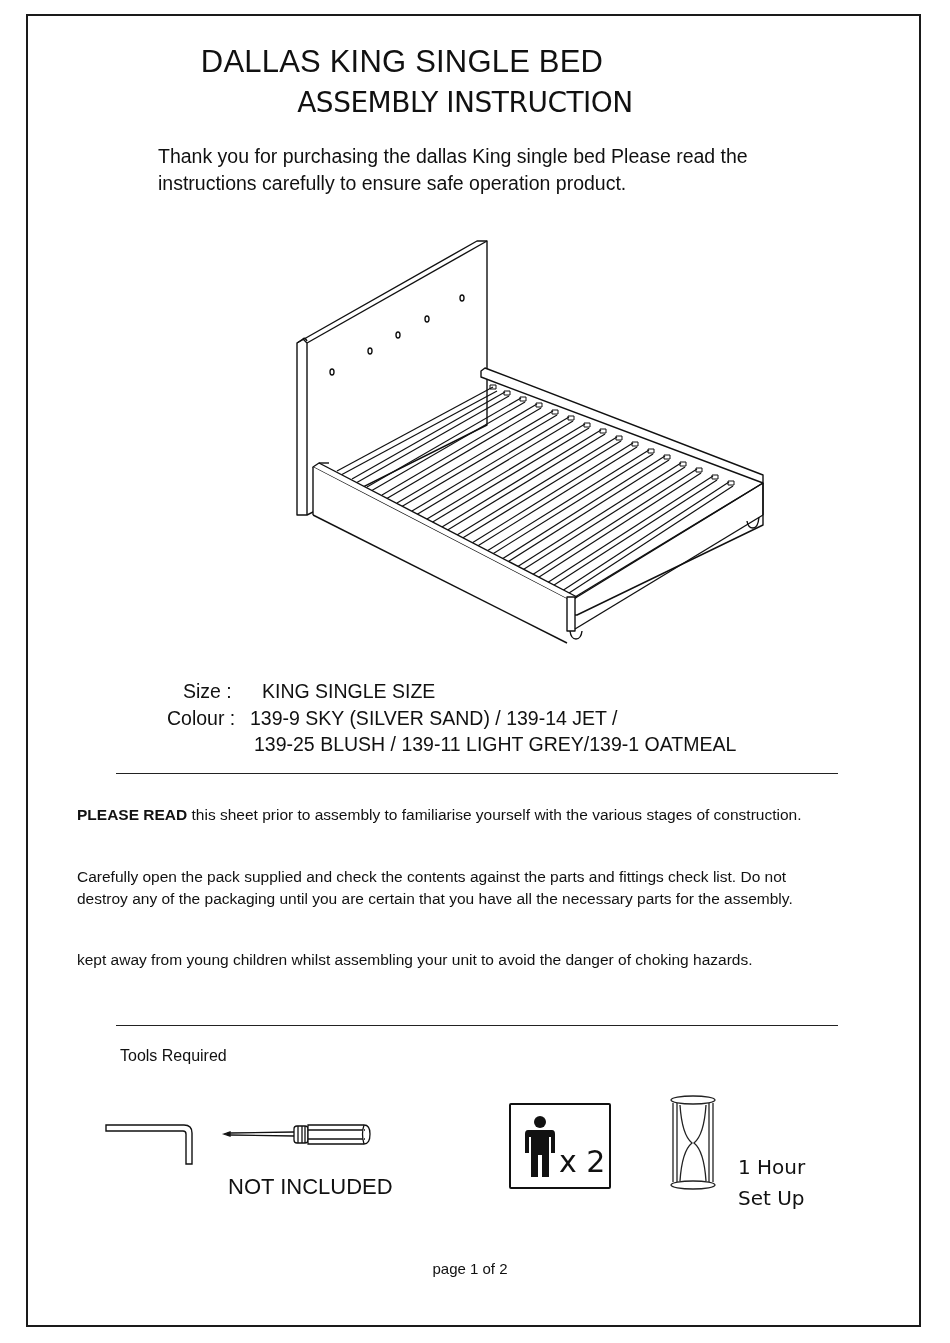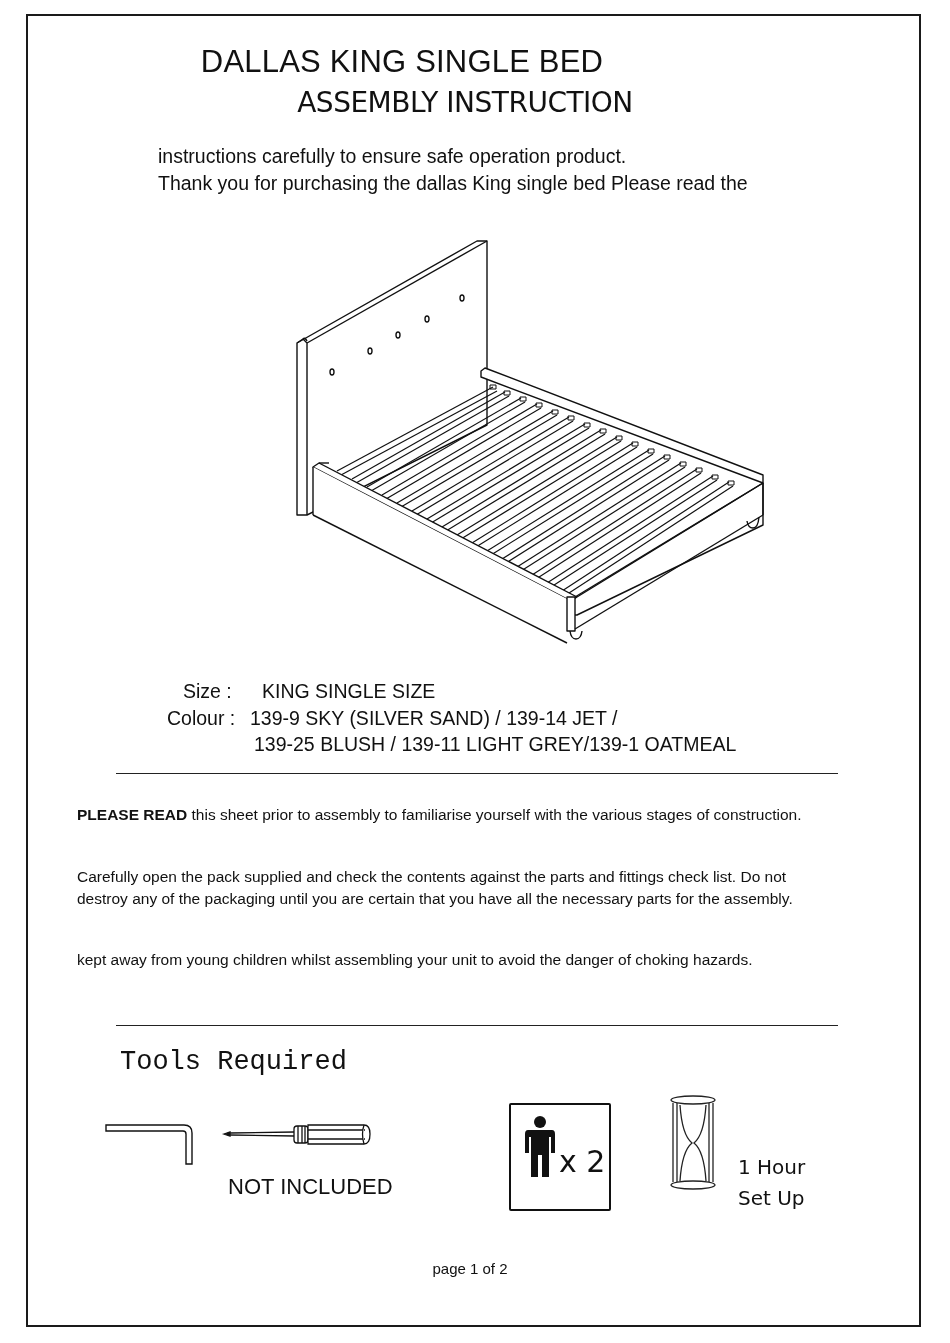--- a/index.html
+++ b/index.html
@@ -8,37 +8,37 @@
     .abs { position: absolute; }
     .title1 { left: 0; width: 804px; top: 44px; text-align: center; font-size: 31px; letter-spacing: 0.2px; }
     .title2 { left: 0; width: 930px; top: 86px; text-align: center; font-family: "DejaVu Sans", sans-serif; font-size: 28px; letter-spacing: -0.5px; }
     .intro { left: 158px; top: 143px; width: 700px; font-size: 19.5px; line-height: 27px; }
     .bed { left: 285px; top: 225px; width: 500px; height: 420px; }
     .spec { left: 167px; font-size: 19.5px; }
     .spec .lbl { display: inline-block; }
     .rule { left: 116px; width: 722px; height: 0; border-top: 1.5px solid #222; }
     .para { left: 77px; width: 820px; font-size: 15.5px; line-height: 22px; }
     .para b { font-weight: bold; }
-    .tools-title { left: 120px; top: 1047px; font-family: Liberation Mono, monospace; font-size: 27px; }
+    .tools-title { left: 120px; top: 1047px; font-family: Liberation Sans, sans-serif; font-size: 16px; }
     .not-included { left: 228px; top: 1174px; font-size: 22px; }
     .hour { left: 738px; top: 1121px; font-family: "DejaVu Sans", sans-serif; font-size: 20px; line-height: 31px; margin-top: 31px; }
     .page-num { left: 0; width: 940px; top: 1260px; text-align: center; font-size: 15px; }
     svg { display: block; }
   </style>
 </head>
 <body>
 
 <div class="frame"></div>
 
 <div class="abs title1">DALLAS KING SINGLE BED</div>
 <div class="abs title2">ASSEMBLY INSTRUCTION</div>
 
 <div class="abs intro">
+  <div>Thank you for purchasing the dallas King single bed Please read the</div>
   <div>instructions carefully to ensure safe operation product.</div>
-  <div>Thank you for purchasing the dallas King single bed Please read the</div>
 </div>
 
 <div class="abs bed">
   <svg width="500" height="420" viewBox="0 0 500 420" fill="none" stroke="#111" stroke-width="1.4" stroke-linejoin="round">
 
     <polygon points="12,118 192,16 202,16 202,200 22,290 12,290" fill="#fff"></polygon>
 
     <polyline points="12,118 18,114 22,118 22,290"></polyline>
     <line x1="22" y1="118" x2="202" y2="16"></line>
     <path d="M18,114 Q20,112 22,116"></path>
@@ -167,21 +167,21 @@
     <line x1="85" y1="6" x2="85" y2="23"></line>
     <path d="M88,5 L144,5 Q150,5 150,14 Q150,24 144,24 L88,24 Z"></path>
     <line x1="88" y1="10" x2="145" y2="10"></line>
     <line x1="88" y1="19" x2="145" y2="19"></line>
     <path d="M144,5 Q141,14 144,24"></path>
   </svg>
 </div>
 
 <div class="abs not-included">NOT INCLUDED</div>
 
-<div class="abs" style="left:509px; top:1103px; width:102px; height:108px; border:2px solid #111; border-radius:2px; box-sizing:border-box;">
+<div class="abs" style="left:509px; top:1103px; width:102px; height:86px; border:2px solid #111; border-radius:2px; box-sizing:border-box;">
   <svg width="40" height="64" viewBox="0 0 40 64" style="position:absolute; left:9px; top:10px;" fill="#111">
     <circle cx="20" cy="7" r="6"></circle>
     <path d="M8,15 L32,15 Q35,15 35,19 L35,38 L31,38 L31,22 L29,22 L29,62 L22,62 L22,40 L18,40 L18,62 L11,62 L11,22 L9,22 L9,38 L5,38 L5,19 Q5,15 8,15 Z"></path>
   </svg>
   <div style="position:absolute; left:48px; top:40px; font-family:'DejaVu Sans', sans-serif; font-size:30px; line-height:34px;">x 2</div>
 </div>
 
 <div class="abs" style="left:668px; top:1095px;">
   <svg width="50" height="96" viewBox="0 0 50 96" fill="none" stroke="#222" stroke-width="1.3">
     <ellipse cx="25" cy="5" rx="22" ry="4" fill="#fff"></ellipse>

